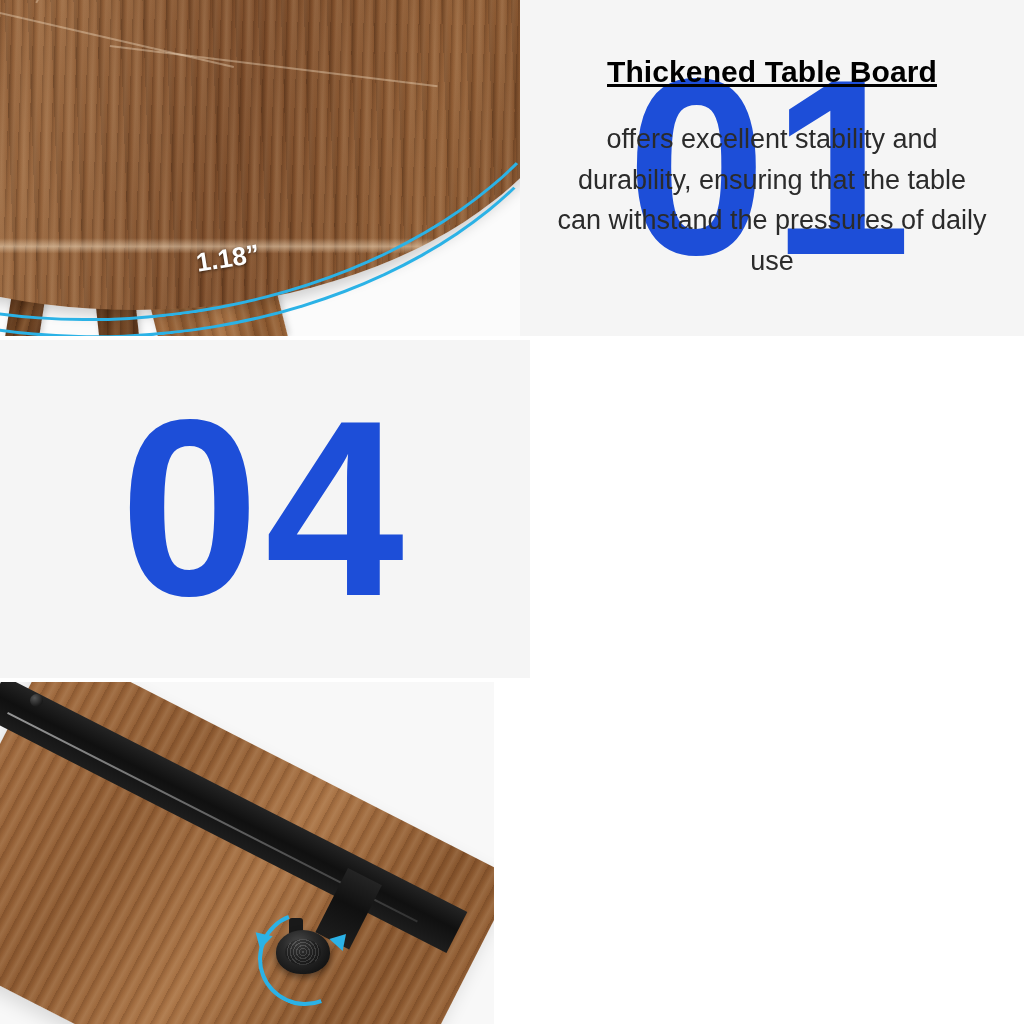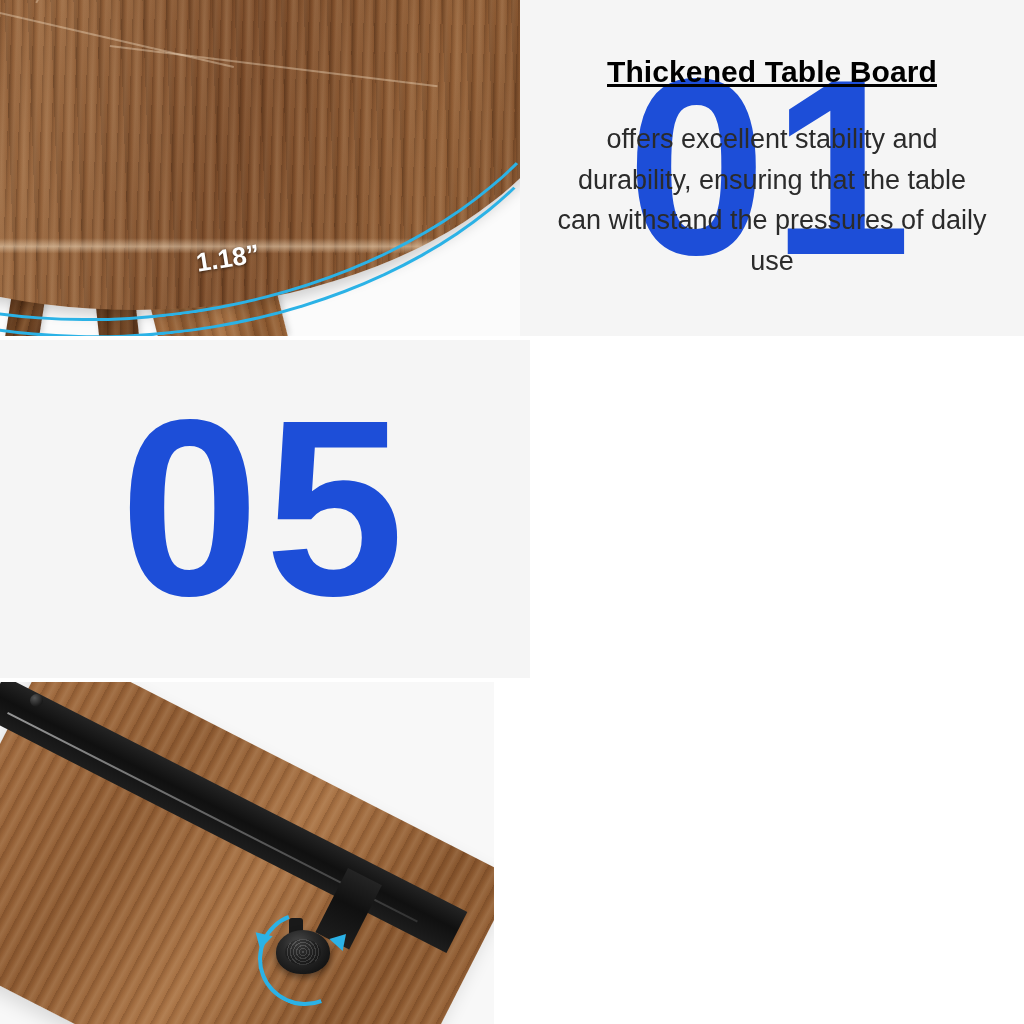--- a/index.html
+++ b/index.html
@@ -154,21 +154,21 @@
         <p class="body" style="max-width:430px;margin:0 auto;">offers excellent stability and durability, ensuring that the table can withstand the pressures of daily use</p>
       </div>
     </div>
   </div>
 
   <div class="divider" style="top:336px;height:4px;"></div>
 
   <div class="row" id="row2">
 
     <div class="pane-txt" style="width:530px;flex:0 0 530px;">
-      <div class="wm">05</div>
+      <div class="wm">04</div>
     </div>
 
   </div>
 
   <div class="divider" style="top:678px;height:4px;"></div>
 
   <div class="row" id="row3">
 
     <div class="pane-img" id="r3img">
 

